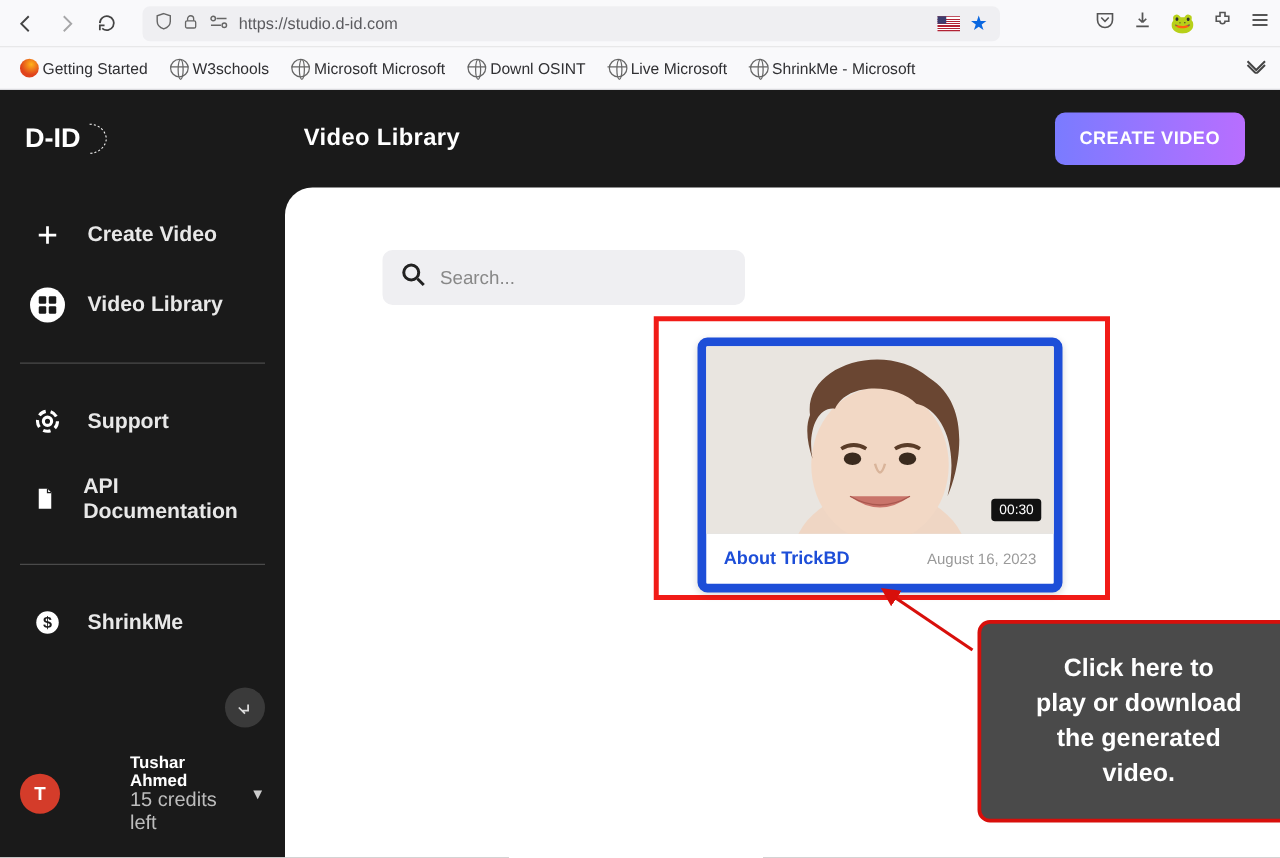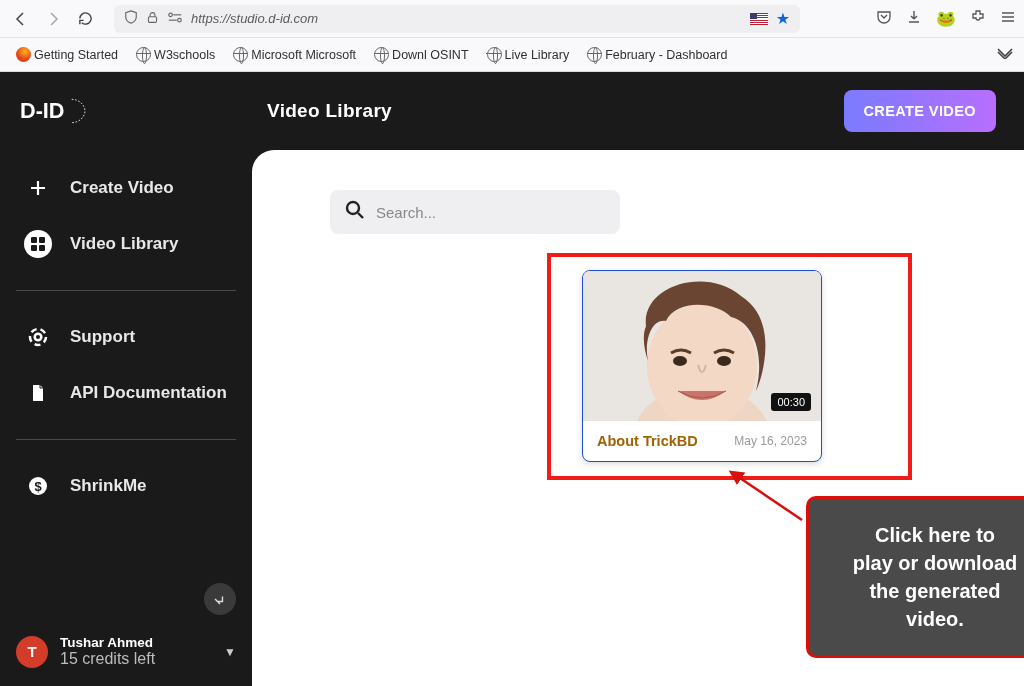--- a/index.html
+++ b/index.html
@@ -2,73 +2,73 @@
 <html><head>
 <meta charset="utf-8">
 <style>
   * { box-sizing: border-box; margin: 0; padding: 0; font-family: Arial, Helvetica, sans-serif; }
   body { width: 1024px; height: 686px; background: #fff; overflow: hidden; }
 
   
   .browser-chrome { height: 38px; background: #f9f9fb; border-bottom: 1px solid #e2e2e4; display:flex; align-items:center; padding:0 8px; gap:6px;}
   .nav-btn { width: 26px; height:26px; border-radius:4px; display:flex; align-items:center; justify-content:center; color:#555; }
   .url-bar { flex:1; height:28px; background:#efeff2; border-radius:6px; display:flex; align-items:center; padding:0 10px; gap:8px; color:#5b5b5f; font-size:13px; margin:0 70px 0 10px;}
-  .url-text { flex:1;font-style:italic; }
+  .url-text { flex:1; }
   .star { color:#0a67e0; font-size:16px; }
   .flag { width:18px; height:12px; background:linear-gradient(#b22234 0 7.7%,#fff 7.7% 15.4%,#b22234 15.4% 23.1%,#fff 23.1% 30.8%,#b22234 30.8% 38.5%,#fff 38.5% 46.2%,#b22234 46.2% 53.9%,#fff 53.9% 61.6%,#b22234 61.6% 69.3%,#fff 69.3% 77%,#b22234 77% 84.7%,#fff 84.7% 92.4%,#b22234 92.4% 100%); position:relative;}
   .flag::before { content:""; position:absolute; top:0; left:0; width:7px; height:6.5px; background:#3c3b6e; }
   .toolbar-right { display:flex; gap:14px; color:#555; align-items:center; }
 
   
   .bookmarks-bar { height:34px; background:#f9f9fb; border-bottom:1px solid #dadade; display:flex; align-items:center; padding:0 10px; gap:6px; color:#303033; font-size:12.5px; }
   .bm { display:flex; align-items:center; gap:3px; padding:4px 6px; border-radius:4px; white-space:nowrap; }
   .bm-globe { width:15px; height:15px; border:1.5px solid #666; border-radius:50%; position:relative; }
   .bm-globe::before { content:""; position:absolute; top:-1.5px; left:5px; width:3px; height:15px; border:1.5px solid #666; border-radius:50%; }
   .bm-globe::after { content:""; position:absolute; top:5px; left:-1.5px; width:15px; height:0; border-top:1.5px solid #666; }
   .ff-icon { width:15px; height:15px; border-radius:50%; background:radial-gradient(circle at 60% 30%, #ffb21a, #e0431c 60%); }
   .bm-overflow { margin-left:auto; color:#444; }
 
   
   .app { display:flex; height:calc(686px - 38px - 34px); }
-  .sidebar { width:252px; background:#1a1a1a; color:#fff; display:flex; flex-direction:column; }
+  .sidebar { width:228px; background:#1a1a1a; color:#fff; display:flex; flex-direction:column; }
   .main { flex:1; background:#1a1a1a; display:flex; flex-direction:column; }
   .app-header { height:78px; display:flex; align-items:center; padding:0 28px 0 15px; justify-content:space-between; }
   .app-title { color:#fff; font-size:19px; font-weight:700; letter-spacing:0.3px; }
   .create-video-btn { background:linear-gradient(90deg,#7a7bff,#b86eff); color:#fff; font-weight:700; font-size:14.5px; letter-spacing:0.4px; padding:13px 20px; border-radius:8px; border:none; }
-  .content-card { flex:1; background:#fff; border-top-left-radius:22px; padding:40px 78px; position:relative; }
+  .content-card { flex:1; background:#fff; border-top-left-radius:22px; padding:50px 78px; position:relative; }
 
   
   .logo { height:78px; display:flex; align-items:center; padding-left:20px; }
   .logo svg { height:36px; }
   .side-section { padding:10px 16px; }
   .side-item { display:flex; align-items:center; gap:18px; padding:14px 8px; font-size:17px; font-weight:600; color:#e8e8e8; }
   .side-item .ic { width:28px; height:28px; display:flex; align-items:center; justify-content:center; }
   .side-item.active .ic { background:#fff; border-radius:50%; color:#1a1a1a; }
   .divider { height:1px; background:#4a4a4a; margin:8px 16px; }
   .collapse-btn { width:32px; height:32px; border-radius:50%; background:#3a3a3a; color:#d0d0d0; display:flex; align-items:center; justify-content:center; margin:8px 16px 8px auto; }
   .user-block { margin:12px 16px 18px; display:flex; align-items:center; gap:12px; }
   .avatar { width:32px; height:32px; border-radius:50%; background:#d43c2a; color:#fff; display:flex; align-items:center; justify-content:center; font-weight:600; font-size:15px; }
-  .user-meta { flex:1; }
+  .user-meta { flex:1;margin-left:44px; }
   .user-name { font-size:13.5px; font-weight:700; }
   .user-credits { font-size:16px; color:#bdbdbd; }
   .user-caret { color:#ccc; font-size:12px; }
 
   
   .search-wrap { width:290px; height:44px; background:#efeff2; border-radius:8px; display:flex; align-items:center; padding:0 14px; gap:10px; }
   .search-wrap input { flex:1; border:none; background:transparent; outline:none; font-size:15px; color:#333; }
   .search-wrap input::placeholder { color:#888; }
 
   
   .video-highlight { position:absolute; left:295px; top:103px; width:365px; height:227px; border:4px solid #f11b17; }
-  .video-card { position:absolute; left:330px; top:120px; width:240px; background:#fff; border:1px solid #1d4ed8; border-radius:8px; box-shadow:0 2px 6px rgba(0,0,0,0.15); overflow:hidden; }
+  .video-card { position:absolute; left:330px; top:120px; width:292px; background:#fff; border:7px solid #1d4ed8; border-radius:8px; box-shadow:0 2px 6px rgba(0,0,0,0.15); overflow:hidden; }
   .thumb { width:100%; height:150px; position:relative; background:#ddd; }
   .thumb svg { width:100%; height:100%; display:block; }
   .duration { position:absolute; right:10px; bottom:10px; background:#111; color:#fff; font-size:11px; padding:3px 6px; border-radius:3px; }
   .video-meta { display:flex; justify-content:space-between; align-items:center; padding:12px 14px; }
-  .video-title { font-weight:700; font-size:14.5px; color:#a16207; }
+  .video-title { font-weight:700; font-size:14.5px; color:#1d4ed8; }
   .video-date { font-size:12px; color:#9a9a9a; }
 
   
   .callout { position:absolute; left:554px; top:346px; width:258px; background:#4a4a4a; border:3px solid #d80f0b; border-radius:10px; padding:22px 18px; color:#fff; font-size:20px; font-weight:700; text-align:center; line-height:1.4; }
   .arrow { position:absolute; left:470px; top:320px; }
 </style>
 </head>
 <body>
 
 <div class="browser-chrome">
@@ -134,25 +134,25 @@
   <div class="bm">
       <span class="bm-globe"></span>
       <span>Microsoft Microsoft</span>
     </div>
   <div class="bm">
       <span class="bm-globe"></span>
       <span>Downl OSINT</span>
     </div>
   <div class="bm">
       <span class="bm-globe"></span>
-      <span>Live Library</span>
-    </div>
-  <div class="bm">
-      <span class="bm-globe"></span>
-      <span>February - Dashboard</span>
+      <span>Live Microsoft</span>
+    </div>
+  <div class="bm">
+      <span class="bm-globe"></span>
+      <span>ShrinkMe - Microsoft</span>
     </div>
   <span class="bm-overflow"><svg width="18" height="12" viewBox="0 0 18 12">
         <path d="M2 2l7 7 7-7" fill="none" stroke="#444" stroke-width="1.6"></path>
         <path d="M2 2l7 7 7-7" transform="translate(0,3)" fill="none" stroke="#444" stroke-width="1.6"></path>
       </svg></span>
 </div>
 
 <div class="app">
 
   <div class="sidebar">
@@ -265,21 +265,21 @@
             <path d="M115 82 q10 -6 20 0" stroke="#5a3c28" stroke-width="3" fill="none"></path>
             <path d="M158 82 q10 -6 20 0" stroke="#5a3c28" stroke-width="3" fill="none"></path>
             <path d="M142 94 q4 14 8 0" fill="none" stroke="#d9b49a" stroke-width="2"></path>
             <path d="M122 120 q24 18 48 0" fill="#c9746a"></path>
             <path d="M122 120 q24 14 48 0" fill="none" stroke="#a9574e" stroke-width="1"></path>
           </svg>
           <div class="duration">00:30</div>
         </div>
         <div class="video-meta">
           <div class="video-title">About TrickBD</div>
-          <div class="video-date">May 16, 2023</div>
+          <div class="video-date">August 16, 2023</div>
         </div>
       </div>
 
       <svg class="arrow" width="90" height="60">
         <defs>
             <marker id="ah" markerWidth="10" markerHeight="10" refX="2" refY="3" orient="auto">
               <path d="M0 0 L6 3 L0 6 z" fill="#d80f0b"></path>
             </marker>
           </defs>
         <path d="M80 50 L15 6" stroke="#d80f0b" stroke-width="2.5" marker-end="url(#ah)"></path>

